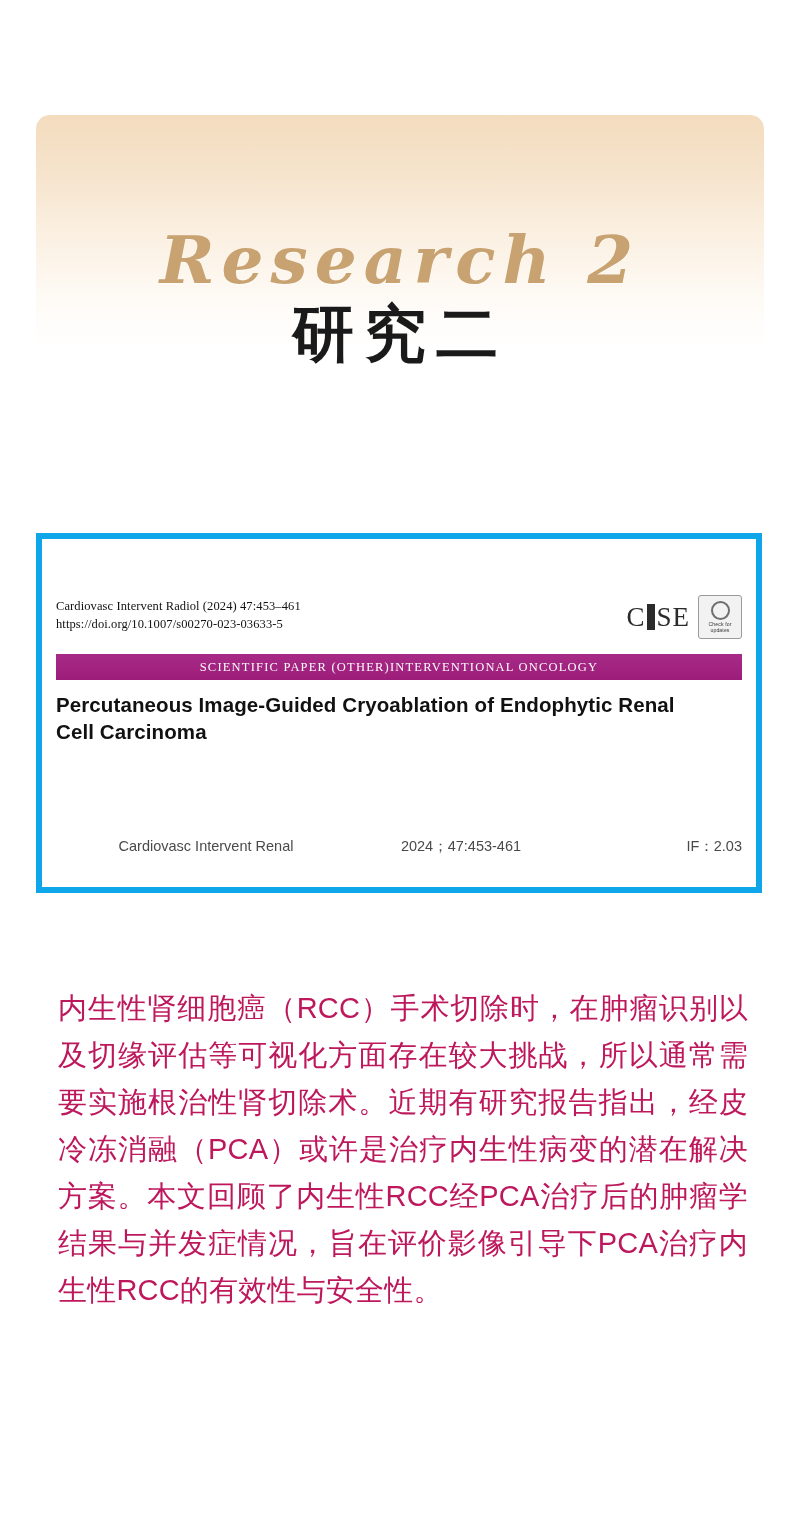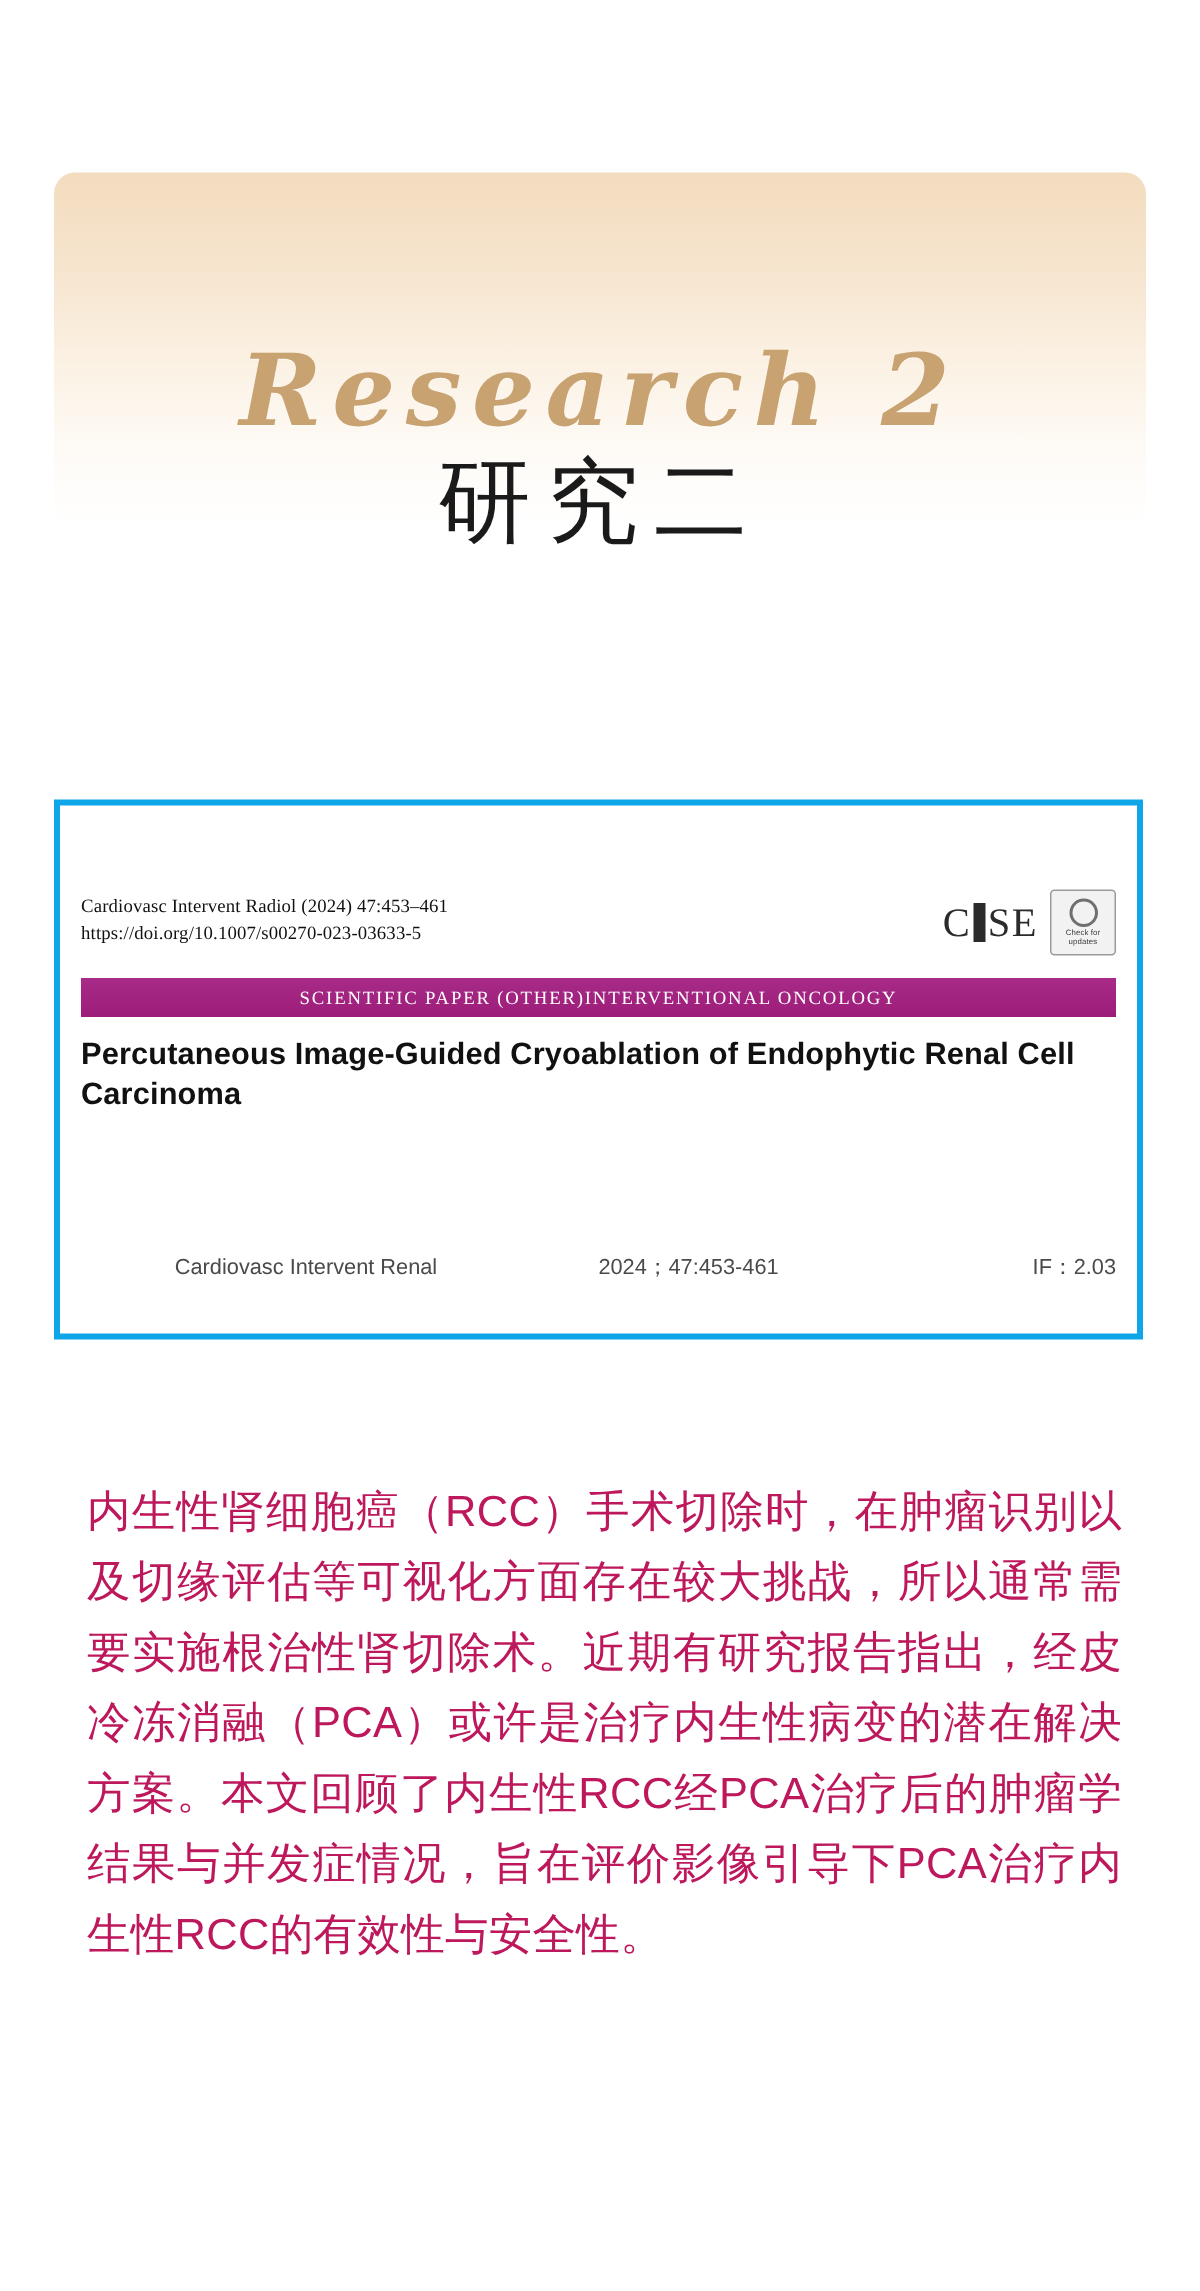--- a/index.html
+++ b/index.html
@@ -47,35 +47,35 @@
     line-height: 1;
     text-shadow: 0 1px 0 rgba(255,255,255,0.6);
   }
   .banner-cn {
     position: absolute;
     left: 0;
     right: 0;
     top: 185px;
     text-align: center;
     font-family: "DejaVu Serif", serif;
-    font-weight: 400;
+    font-weight: 700;
     font-size: 62px;
     letter-spacing: 10px;
     color: #1a1a1a;
     line-height: 1.1;
   }
 
   
   .paper-card {
     position: absolute;
     left: 36px;
     top: 533px;
     width: 726px;
     height: 360px;
-    border: 4px solid #0ea5e9;
+    border: 6px solid #0ea5e9;
     background: #ffffff;
     box-sizing: border-box;
   }
   .paper-inner {
     position: absolute;
     left: 14px;
     right: 14px;
     top: 58px;
   }
   .journal-meta {

